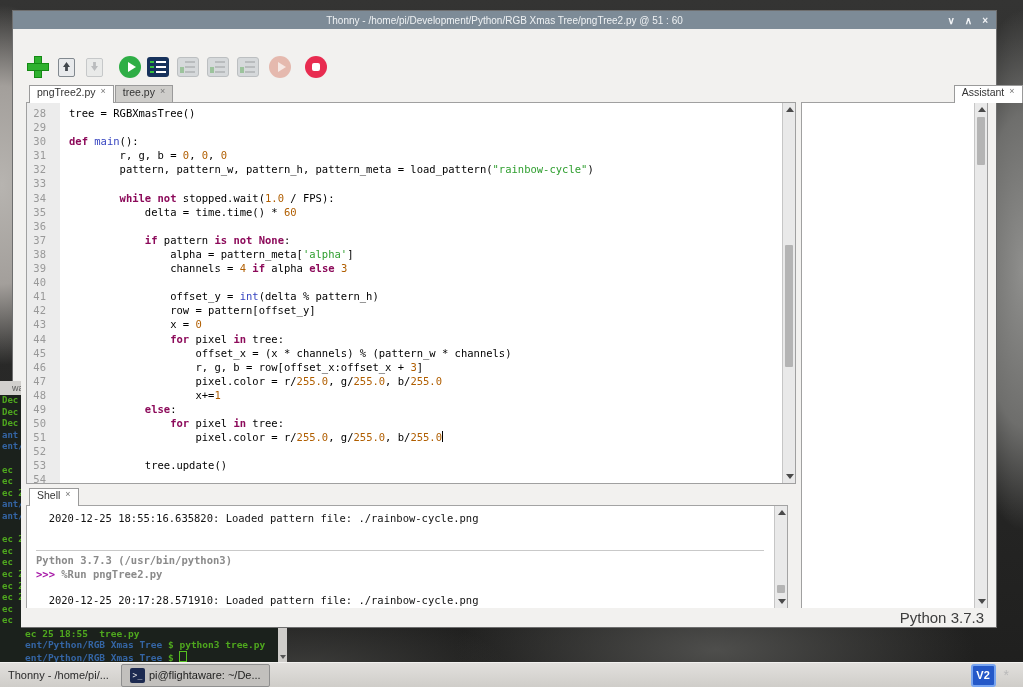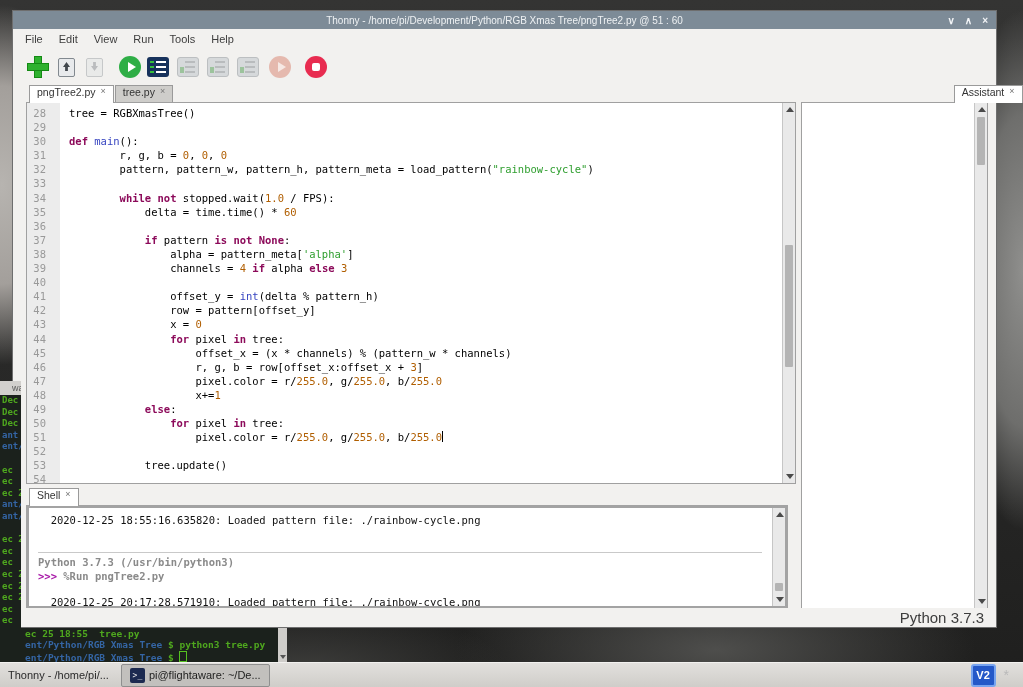--- a/index.html
+++ b/index.html
@@ -97,21 +97,21 @@
   .vscroll{position:absolute;top:0;right:0;bottom:0;width:13px;background:#e9e9e9;
     border-left:1px solid #c6c6c6;box-sizing:border-box;}
   .sarr{position:absolute;left:3px;width:0;height:0;border-left:4px solid transparent;
     border-right:4px solid transparent;}
   .sarr.up{top:4px;border-bottom:5px solid #4a4a4a;}
   .sarr.down{bottom:4px;border-top:5px solid #4a4a4a;}
   .sthumb{position:absolute;left:2px;width:8px;background:#b4b4b4;border-radius:1px;}
   
   .shell-tab{position:absolute;left:16px;top:477px;z-index:3;}
   .shell{position:absolute;left:13px;top:494px;width:762px;height:104px;background:#fff;
-    border:3px solid #a3a3a3;box-sizing:border-box;overflow:hidden;}
+    border:1px solid #a3a3a3;box-sizing:border-box;overflow:hidden;}
   .shell-content{position:absolute;left:0;top:0;right:13px;bottom:0;padding:5px 0 0 9px;
     font-family:"DejaVu Sans Mono",monospace;font-size:10.5px;color:#111;white-space:pre;}
   .shell-line{height:14.5px;line-height:14.5px;}
   .shell-dim{color:#8a8a8a;font-weight:bold;}
   .shell-sep{border-top:1px solid #c9c9c9;margin:3px 10px 2px 0;}
   .spc1{height:21px;} .spc2{height:11px;}
   .prompt-mark{color:#a81ba8;font-weight:bold;}
   
   .assistant{position:absolute;left:788px;top:91px;width:187px;height:507px;background:#fff;
     border:1px solid #a0a0a0;box-sizing:border-box;}
@@ -159,28 +159,20 @@
   <div class="win">
     <div class="titlebar">
       <span class="title">Thonny  -  /home/pi/Development/Python/RGB Xmas Tree/pngTree2.py  @  51 : 60</span>
       <span class="winctl">
         <span>∨</span>
         <span>∧</span>
         <span>×</span>
       </span>
     </div>
 
-    <div class="menubar">
-        <span class="menu-item">File</span>
-        <span class="menu-item">Edit</span>
-        <span class="menu-item">View</span>
-        <span class="menu-item">Run</span>
-        <span class="menu-item">Tools</span>
-        <span class="menu-item">Help</span>
-      </div>
     <div class="toolbar">
         <div class="tb tb-new-file"></div>
         <div class="tb tb-open-file"></div>
         <div class="tb tb-save-file"></div>
         <div class="tb tb-run"></div>
         <div class="tb tb-debug"></div>
         <div class="tb tb-step"></div>
         <div class="tb tb-step"></div>
         <div class="tb tb-step"></div>
         <div class="tb tb-resume"></div>

